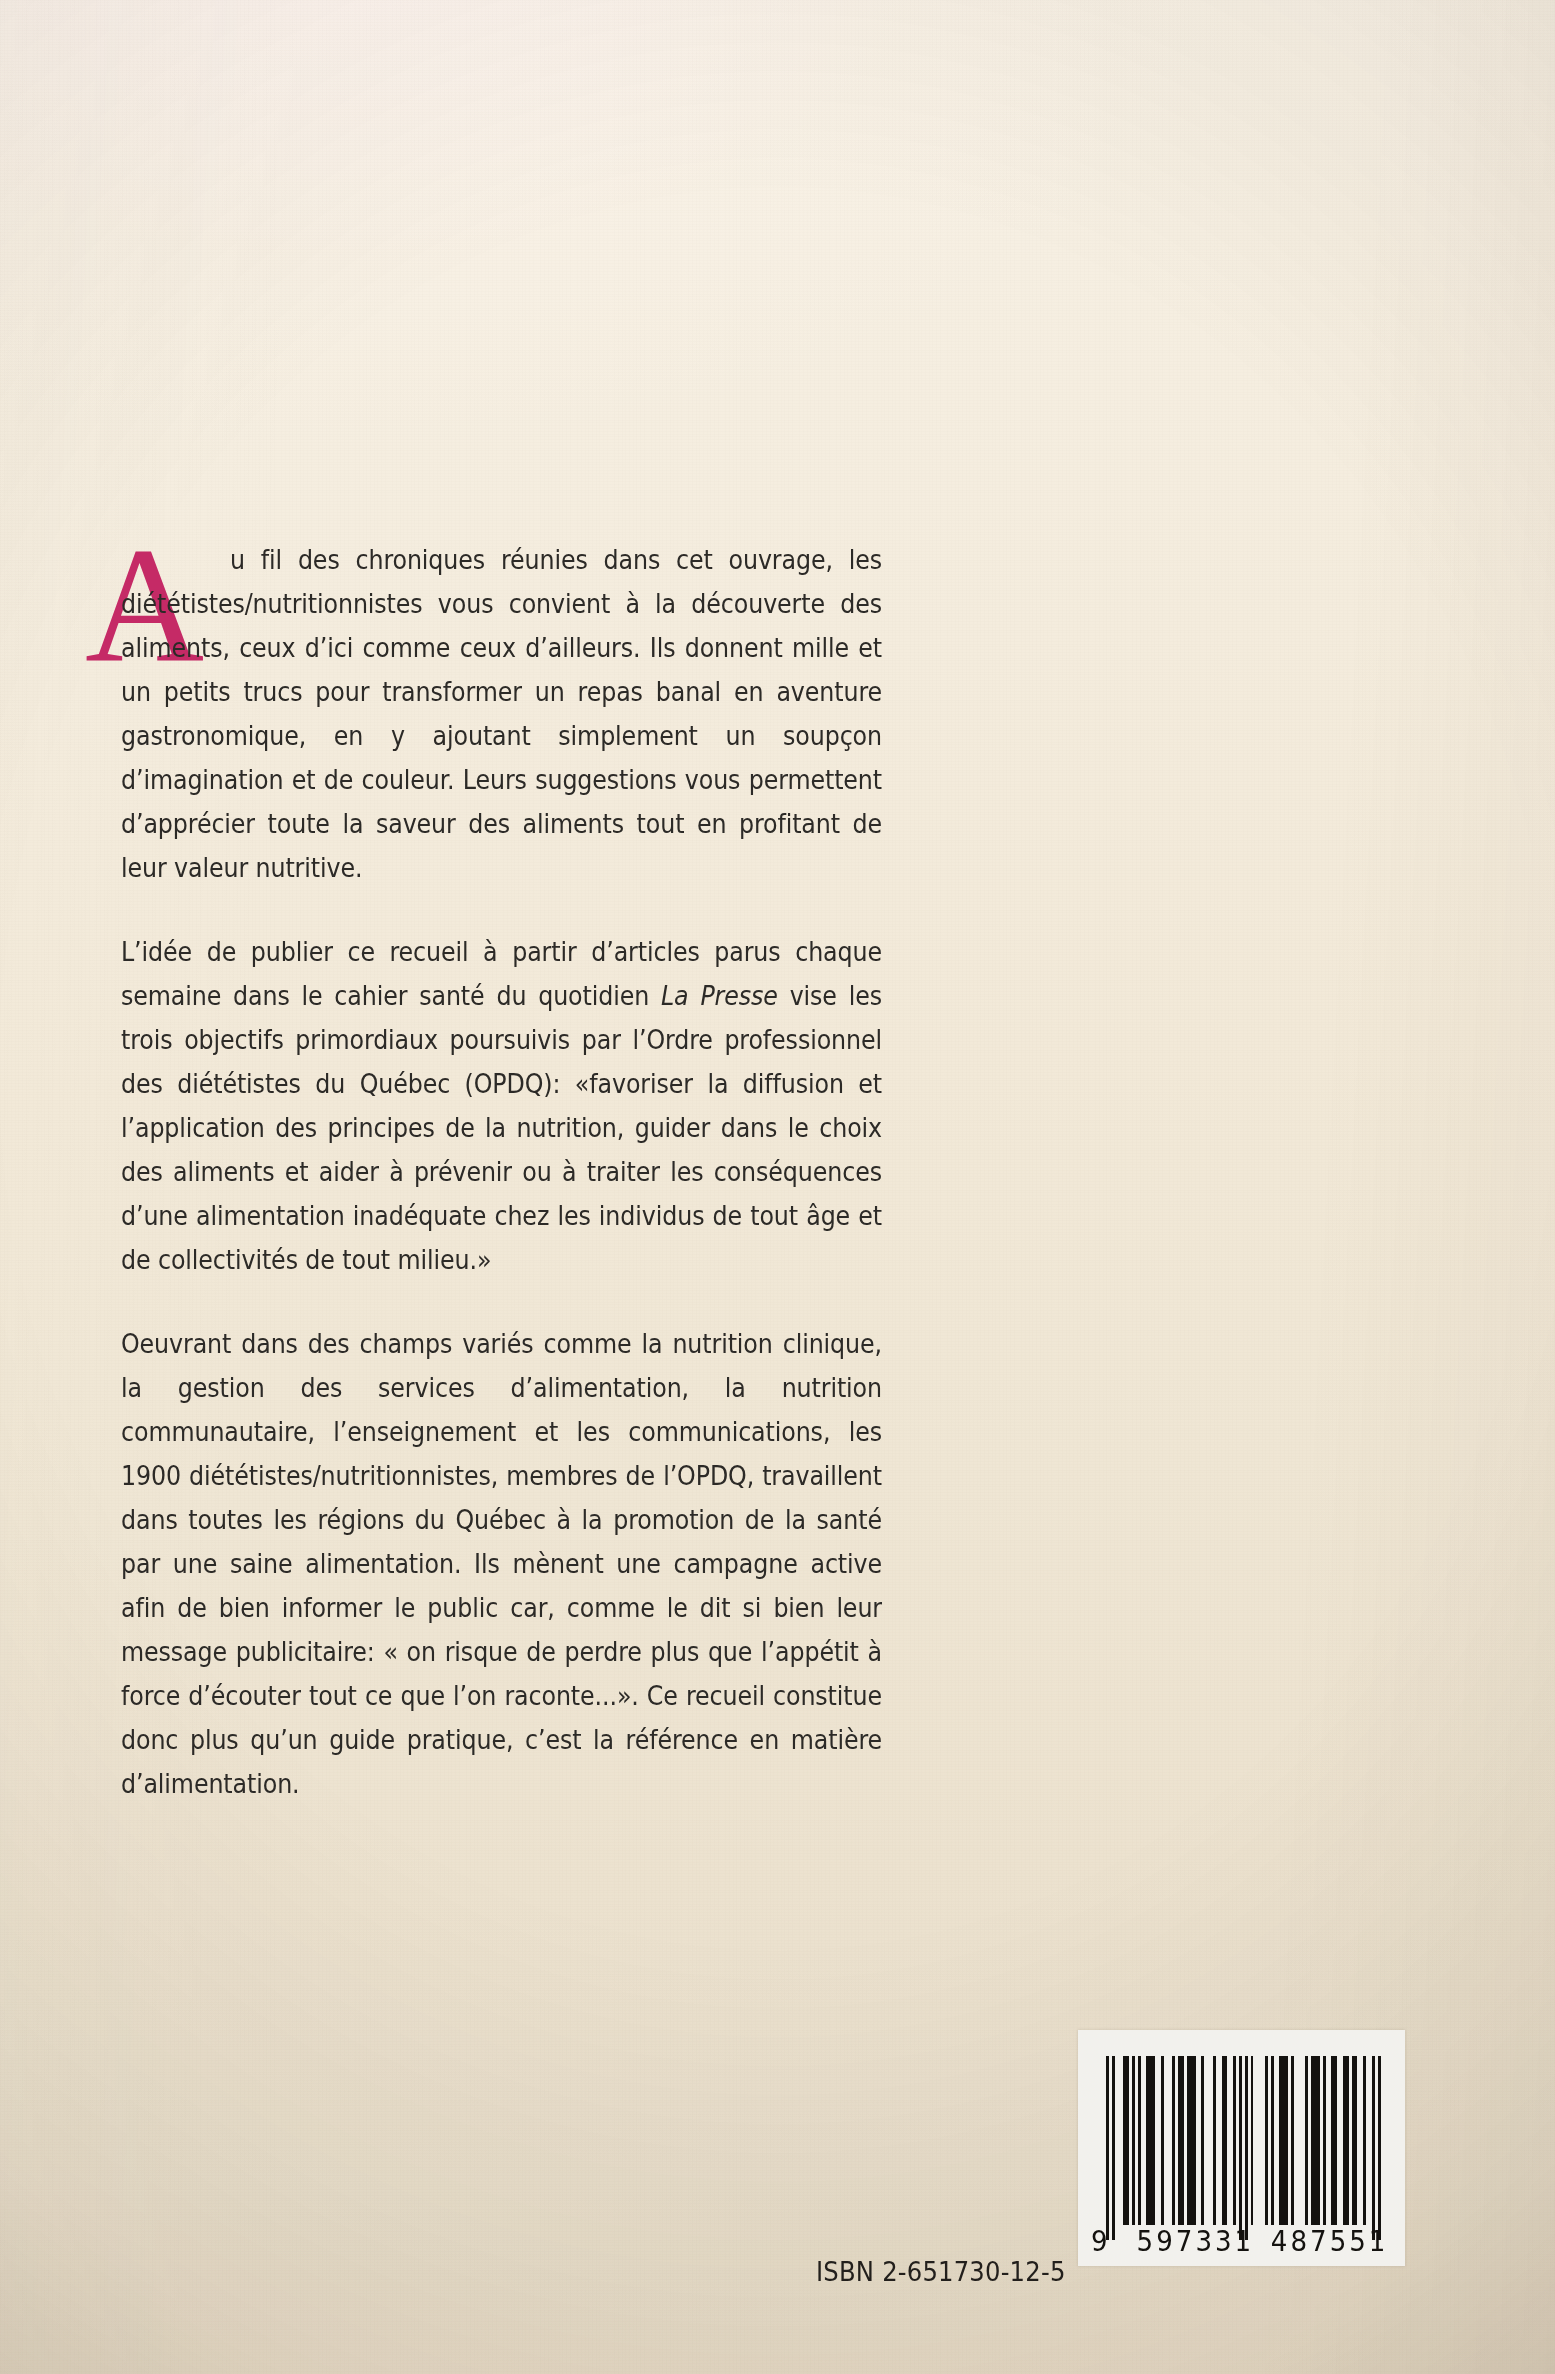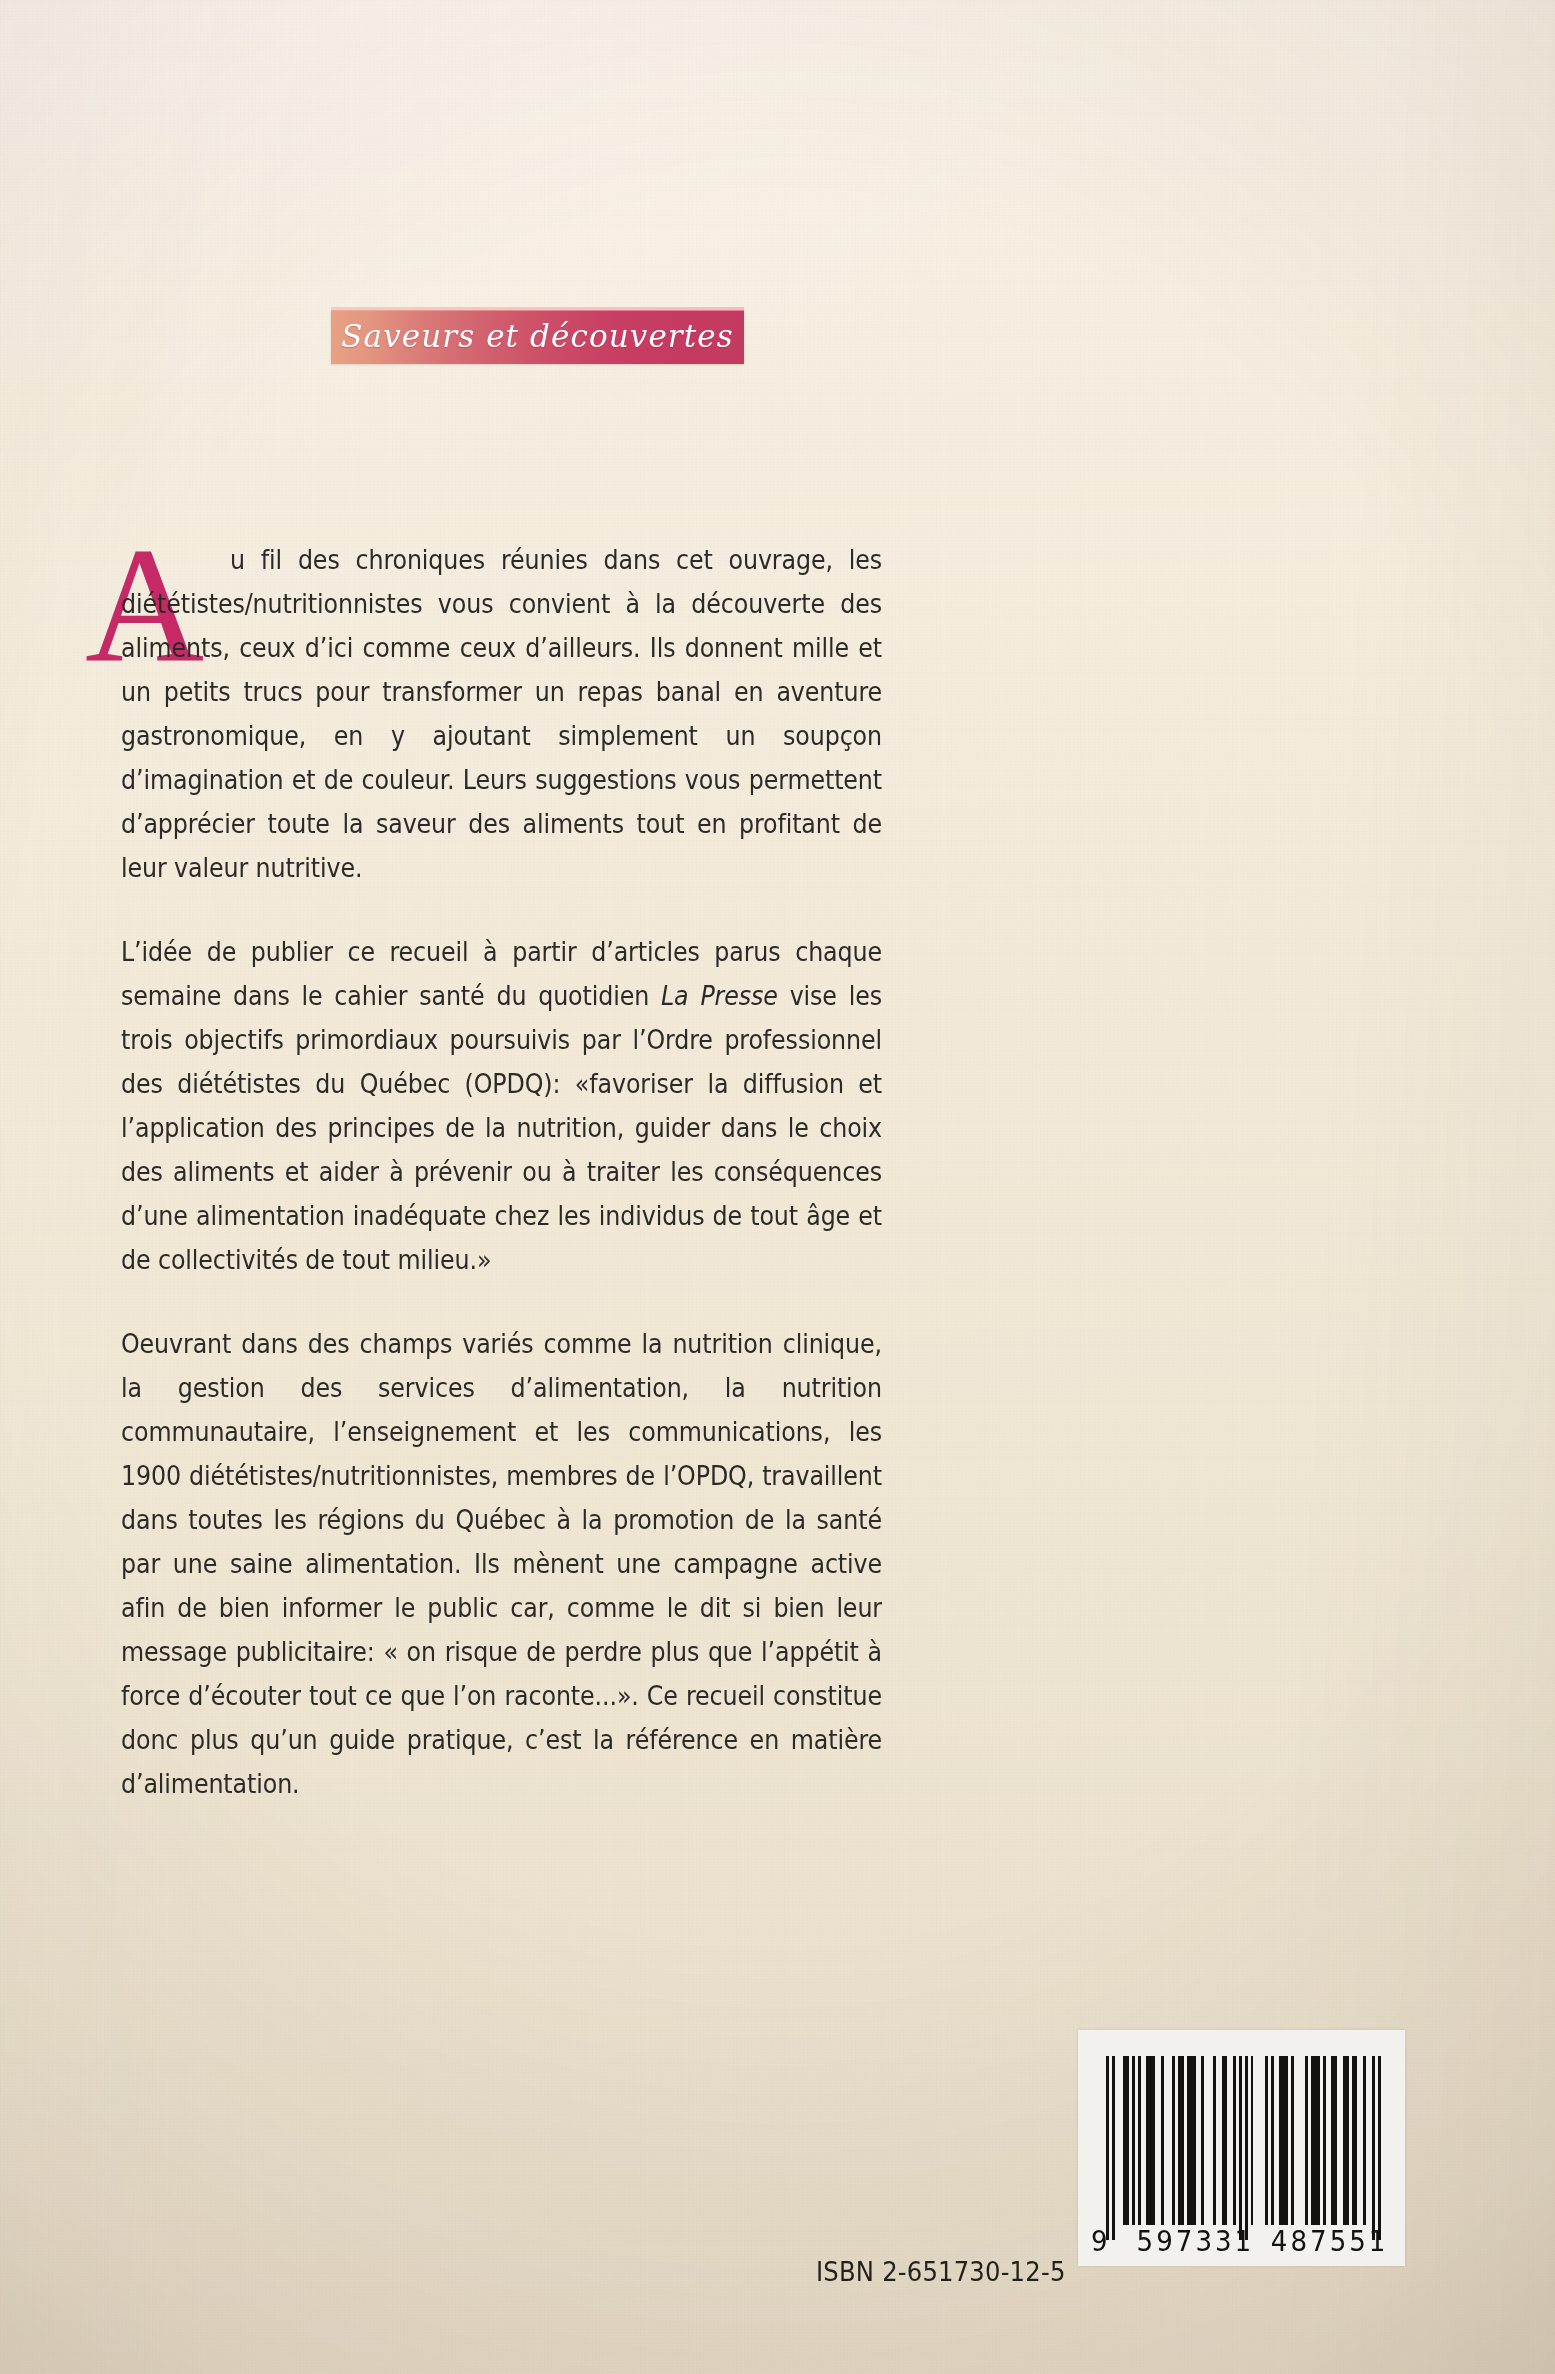--- a/index.html
+++ b/index.html
@@ -198,23 +198,20 @@
 </style>
 </head>
 <body>
 
 <div id="page">
 
   <div id="grain"></div>
   <div id="grain2"></div>
 
 
-  <div id="banner">
-    <div id="banner-text">Saveurs et découvertes</div>
-  </div>
 
   <div id="dropcap">A</div>
 
   <div id="body-copy">
 
     <p id="para-first">
       <span>u fil des chroniques réunies dans cet ouvrage, les diététistes/nutritionnistes vous convient à la découverte des aliments, ceux d’ici comme ceux d’ailleurs. Ils donnent mille et un petits trucs pour transformer un repas banal en aventure gastronomique, en y ajoutant simplement un soupçon d’imagination et de couleur. Leurs suggestions vous permettent d’apprécier toute la saveur des aliments tout en profitant de leur valeur nutritive.</span>
     </p>
 
     <p>

